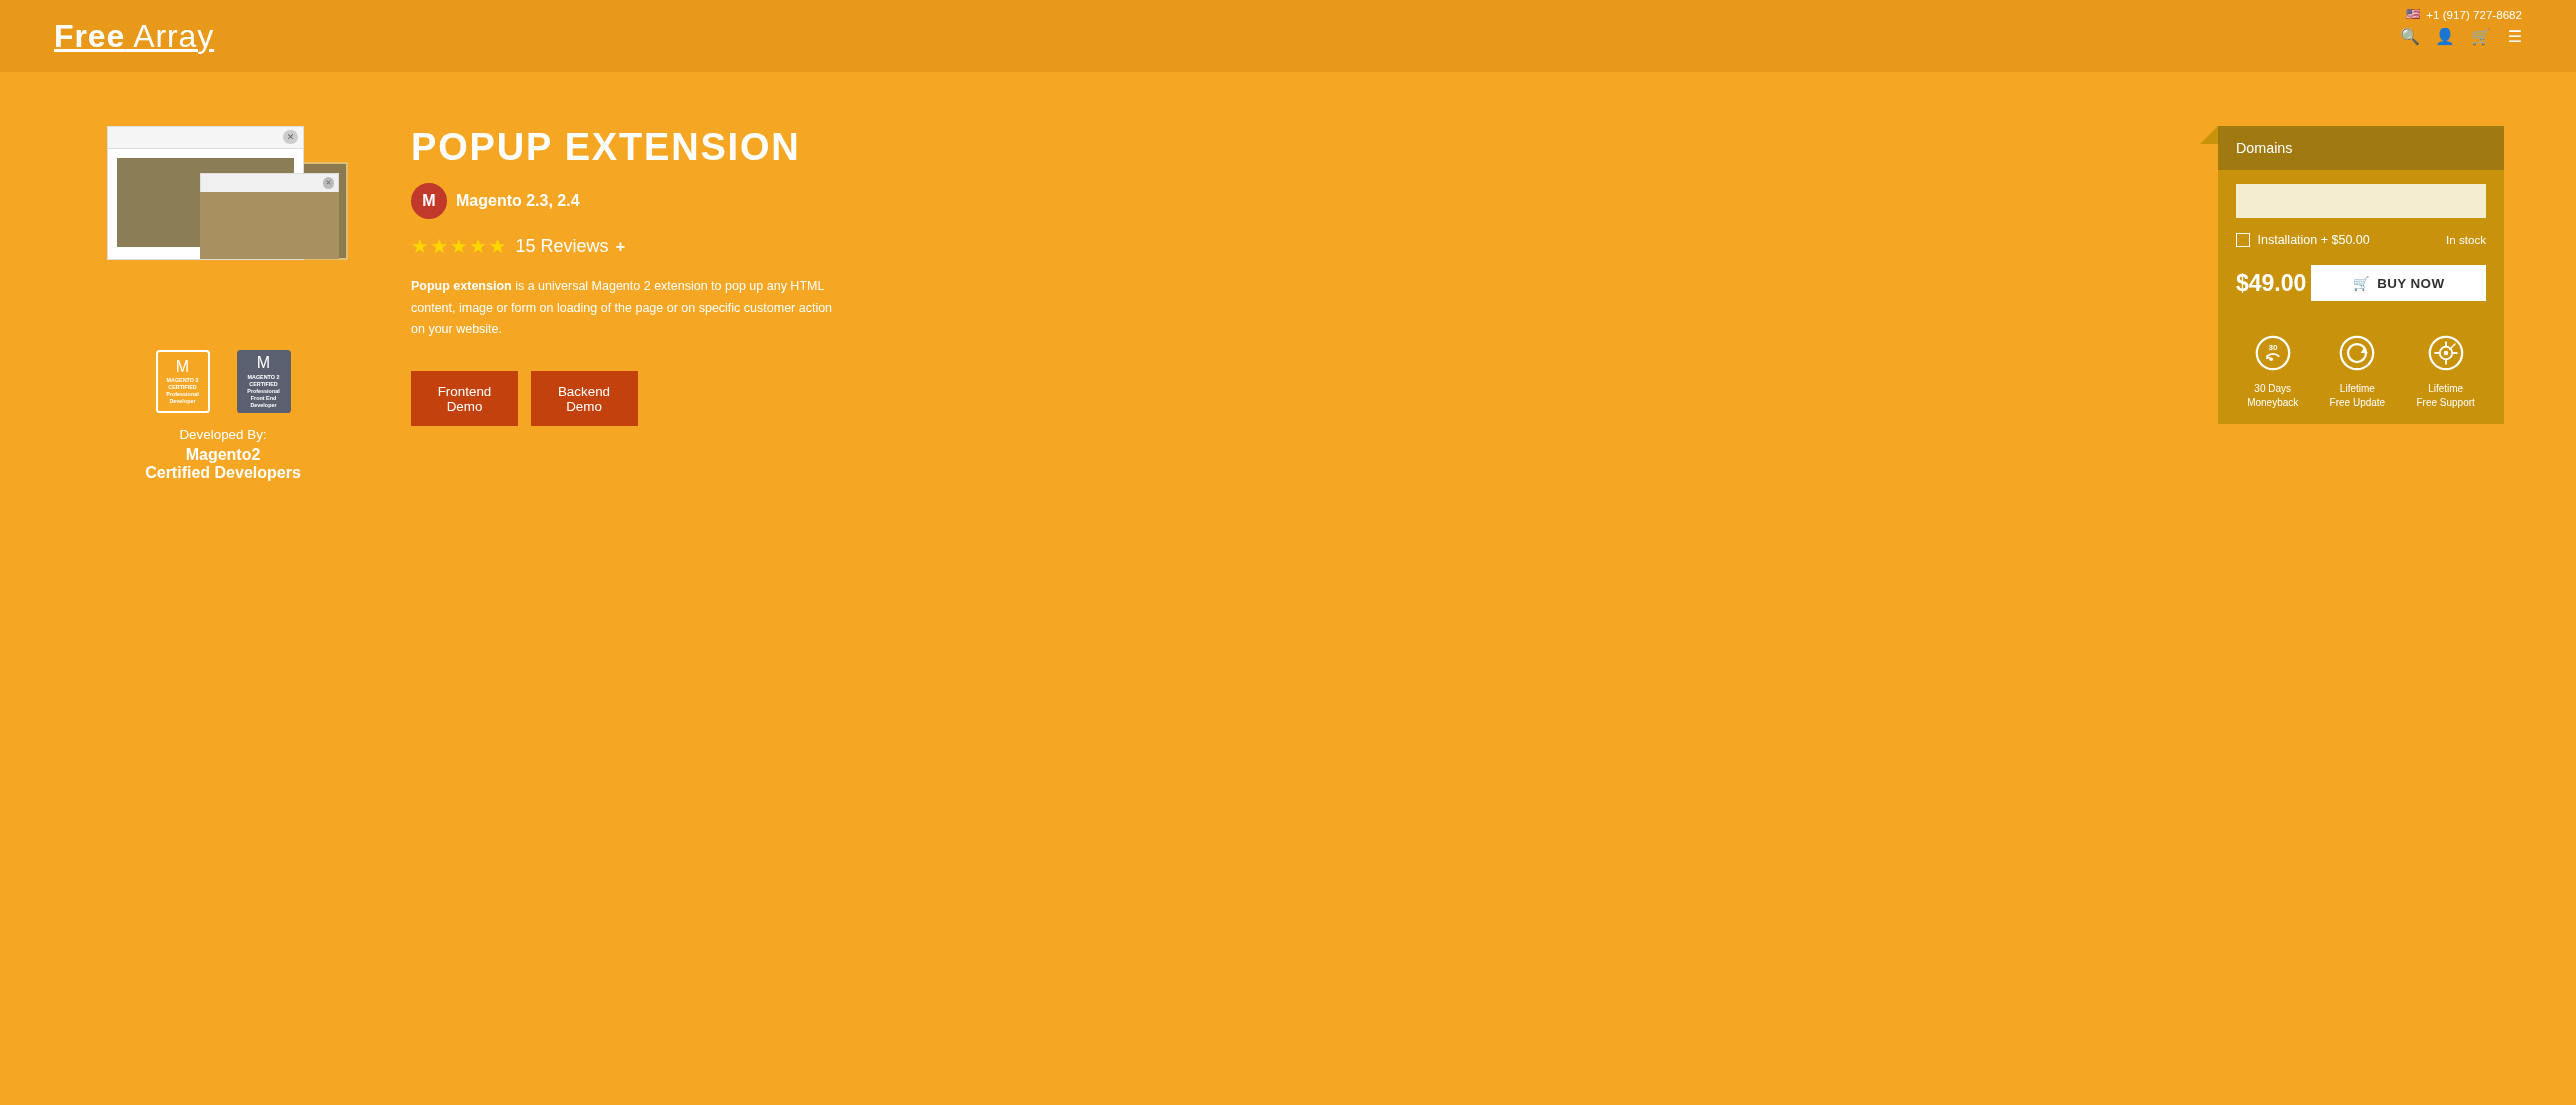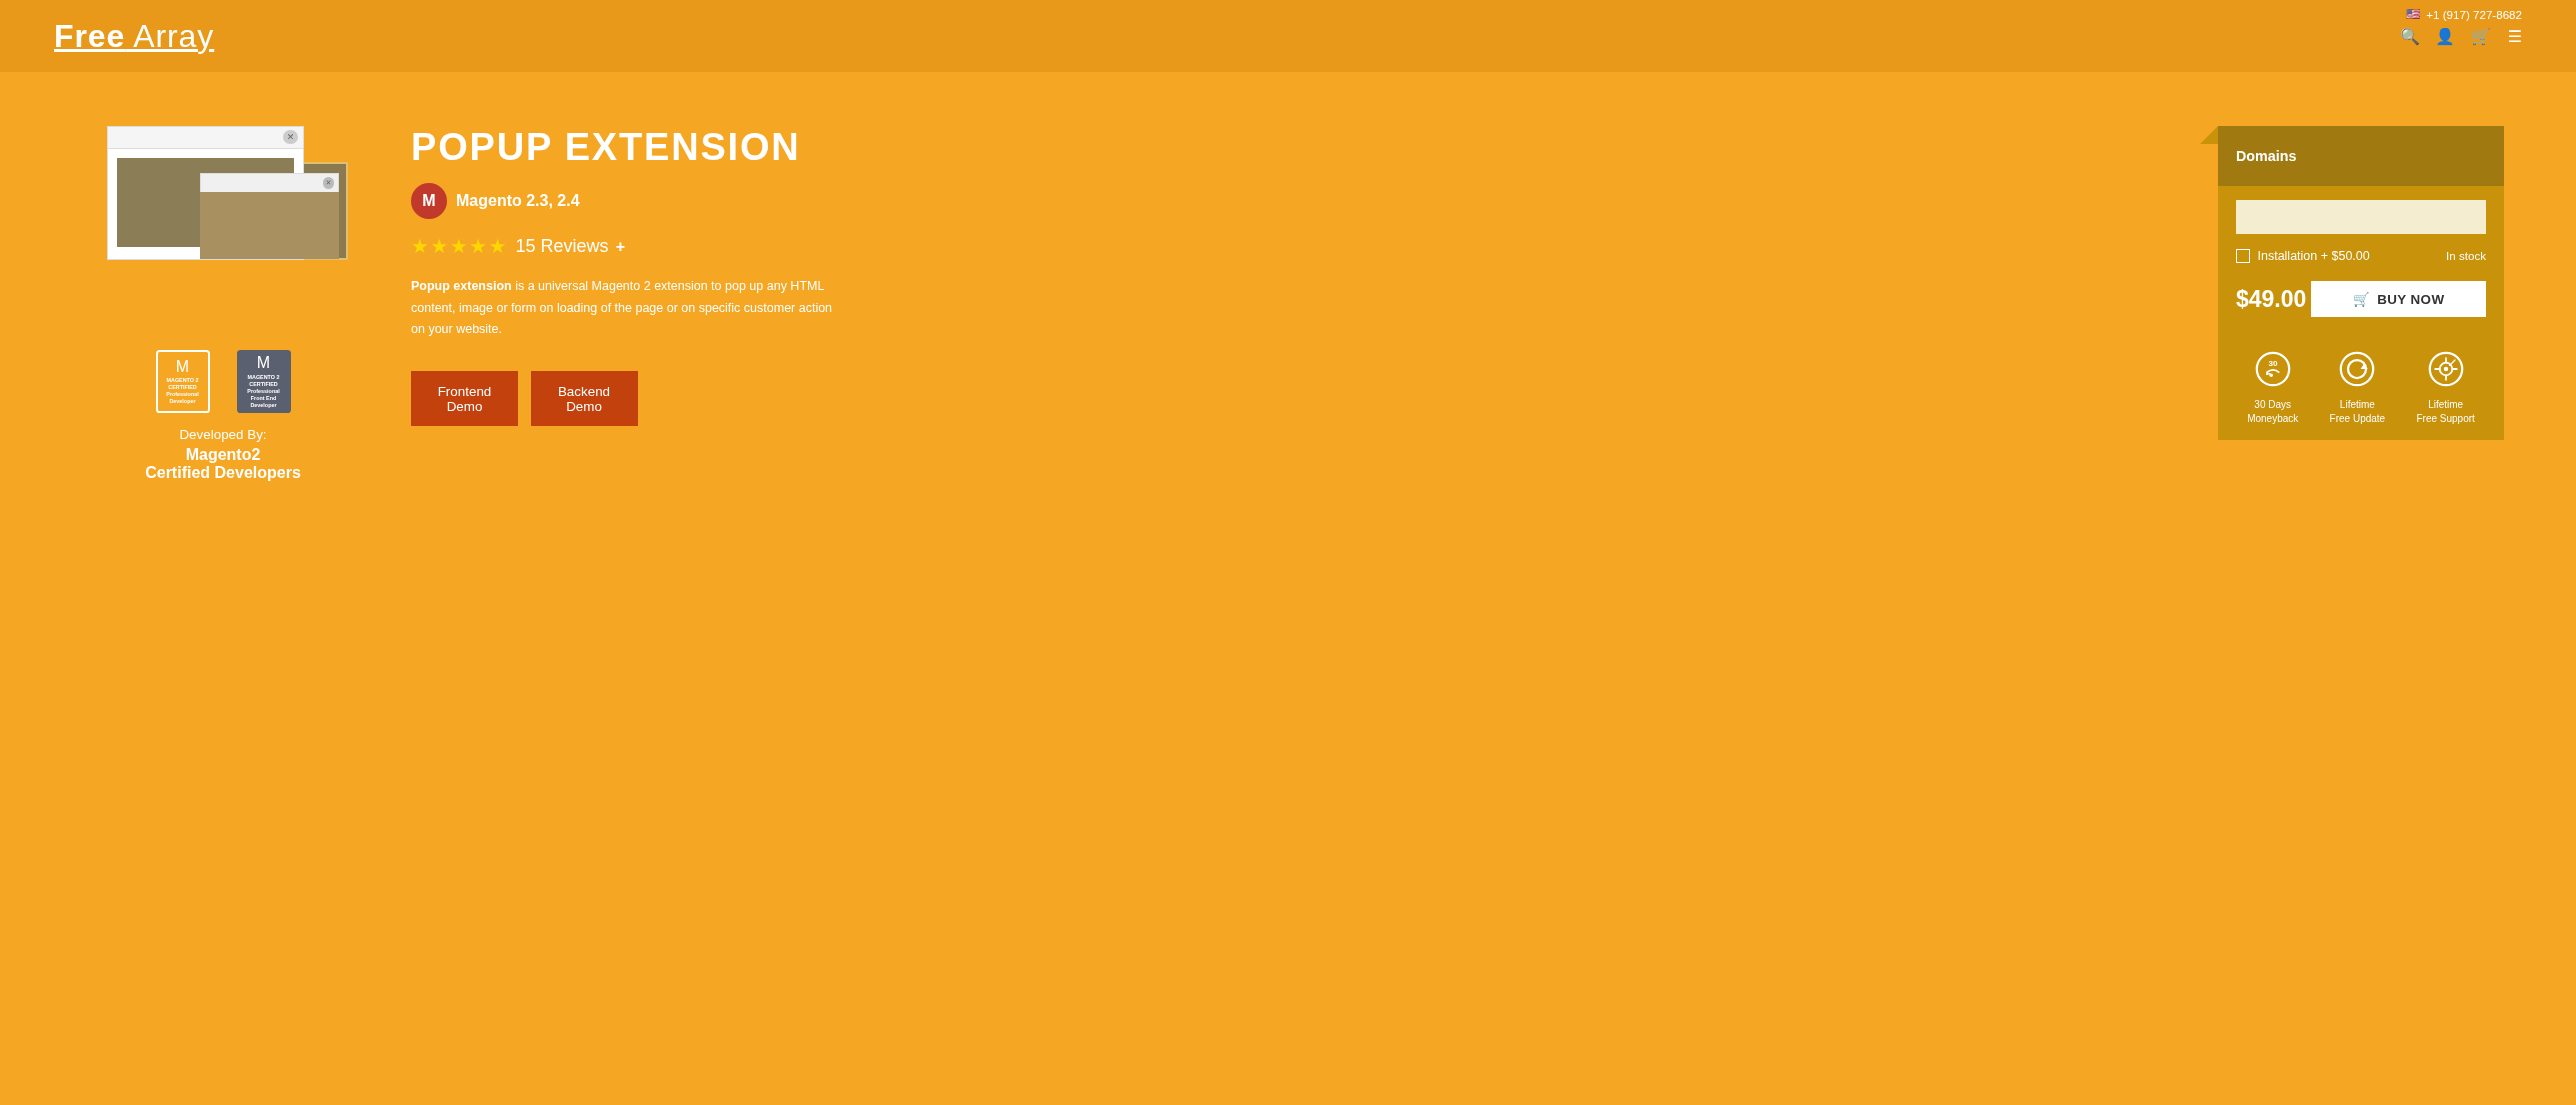--- a/index.html
+++ b/index.html
@@ -309,23 +309,23 @@
       left: -18px;
       width: 0;
       height: 0;
       border-top: 18px solid transparent;
       border-right: 18px solid #C8920A;
       border-bottom: 0px solid transparent;
     }
 
     .domains-header {
       background: #A07A10;
-      padding: 22px 18px;
+      padding: 14px 18px;
       font-size: 14.3px;
-      font-weight: 700;
+      font-weight: 400;
       color: #fff;
     }
 
     .card-body {
       padding: 14.3px 18px;
     }
 
     .domains-input {
       width: 100%;
       background: #F5EDD0;

